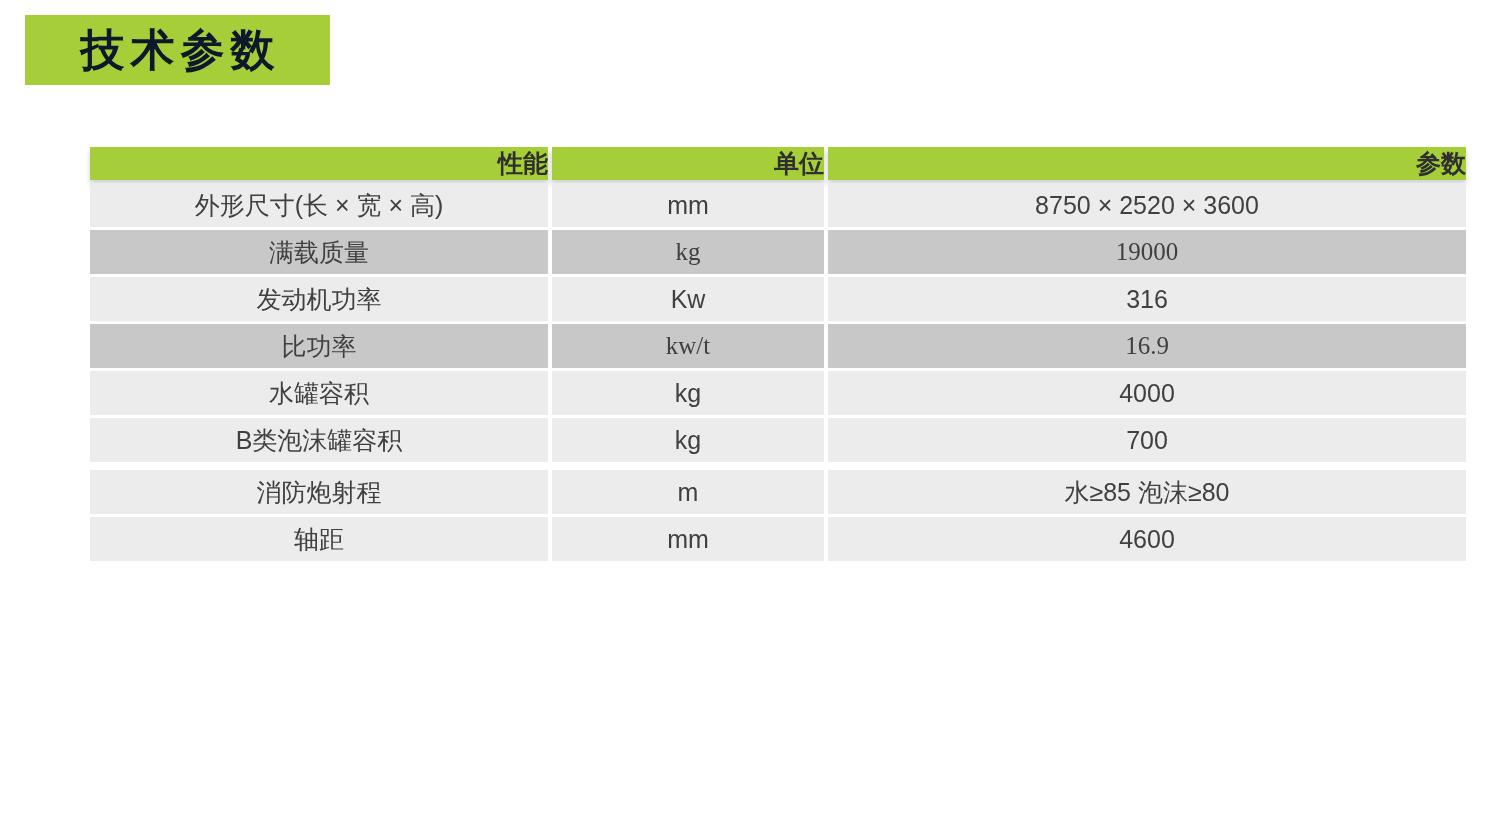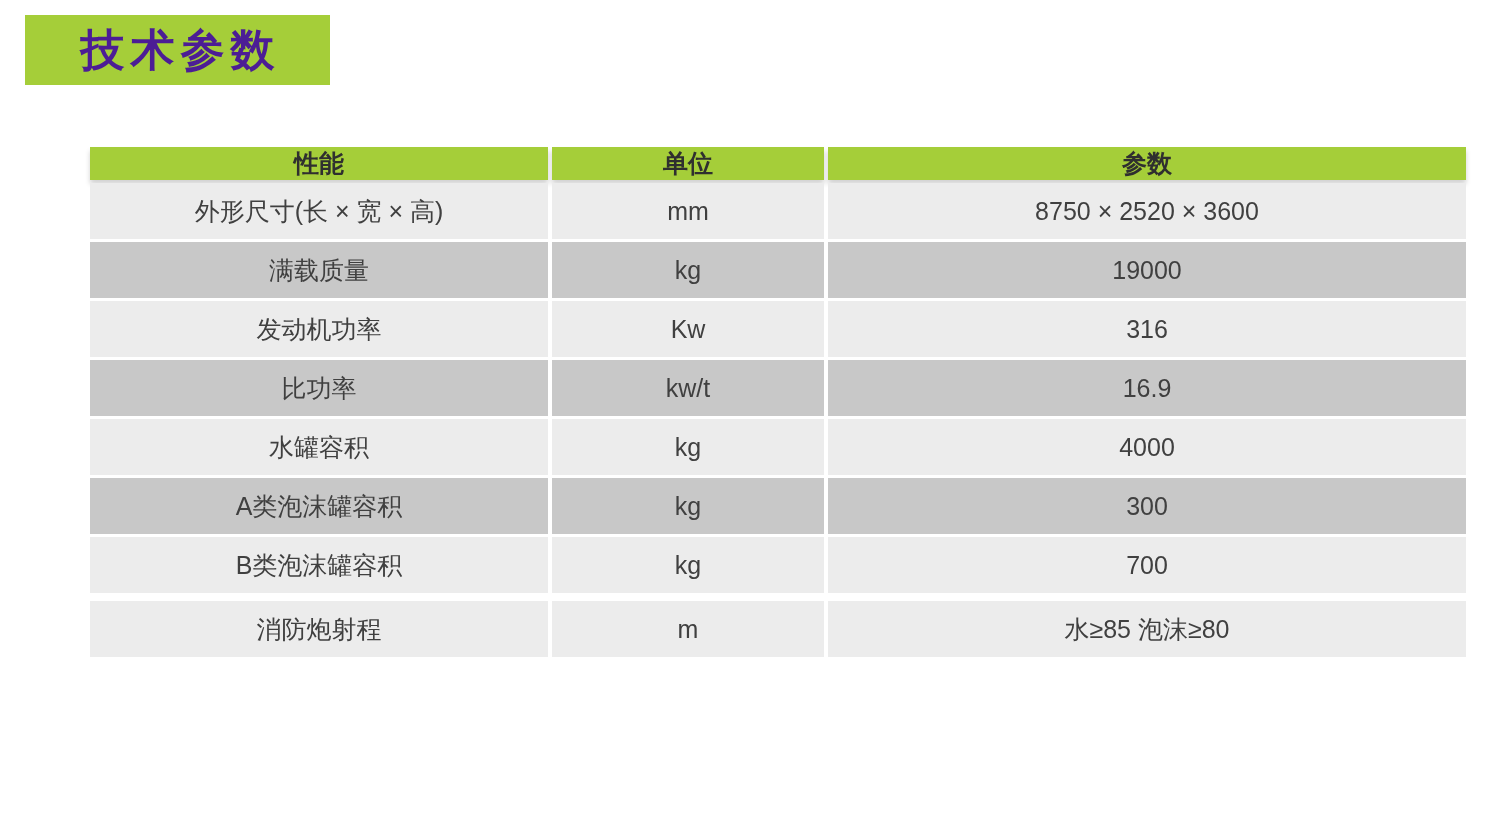--- a/index.html
+++ b/index.html
@@ -16,21 +16,21 @@
     font-family: "Liberation Sans", "DejaVu Sans", sans-serif;
     overflow: hidden;
   }
   .page { position: relative; width: 1500px; height: 834px; background: #ffffff; }
 
   .title-badge {
     position: absolute;
     left: 25px; top: 15px;
     width: 305px; height: 70px;
     background: var(--accent-green);
-    color: #4c1d95;
+    color: #0f172a;
     font-size: 44px;
     font-weight: bold;
     letter-spacing: 6px;
     display: flex;
     align-items: center;
     justify-content: center;
     text-indent: 6px;
   }
 
   table.spec-table {
@@ -40,33 +40,33 @@
     border-collapse: separate;
     border-spacing: 4px 3px;
     table-layout: fixed;
   }
   .spec-table th {
     background: var(--accent-green);
     height: 24px;
     font-size: 25px;
     font-weight: bold;
     color: var(--header-text);
-    text-align: center;
+    text-align: right;
     box-shadow: 0 4px 5px rgba(0,0,0,0.18);
   }
   .spec-table td {
-    height: 56px;
+    height: 44px;
     text-align: center;
     vertical-align: middle;
     font-size: 25px;
     color: var(--text-dark);
     font-weight: normal;
   }
   .spec-table tr.light td { background: var(--row-light); }
-  .spec-table tr.dark td  { background: var(--row-dark); }
+  .spec-table tr.dark td  { background: var(--row-dark); font-family: Liberation Serif, serif; }
   .spec-table tr.spacer td {
     height: 2px;
     background: transparent;
     box-shadow: none;
   }
 </style>
 </head>
 <body>
 
 <div class="page">
@@ -105,34 +105,34 @@
         <tr class="dark">
           <td>比功率</td>
           <td>kw/t</td>
           <td>16.9</td>
         </tr>
         <tr class="light">
           <td>水罐容积</td>
           <td>kg</td>
           <td>4000</td>
         </tr>
-        <tr class="dark">
-          <td>A类泡沫罐容积</td>
-          <td>kg</td>
-          <td>300</td>
-        </tr>
         <tr class="light">
           <td>B类泡沫罐容积</td>
           <td>kg</td>
           <td>700</td>
         </tr>
         <tr class="spacer">
           <td colspan="3"></td>
         </tr>
         <tr class="light">
           <td>消防炮射程</td>
           <td>m</td>
           <td>水≥85 泡沫≥80</td>
         </tr>
+        <tr class="light">
+          <td>轴距</td>
+          <td>mm</td>
+          <td>4600</td>
+        </tr>
       </tbody>
   </table>
 
 </div>
 
 </body></html>

